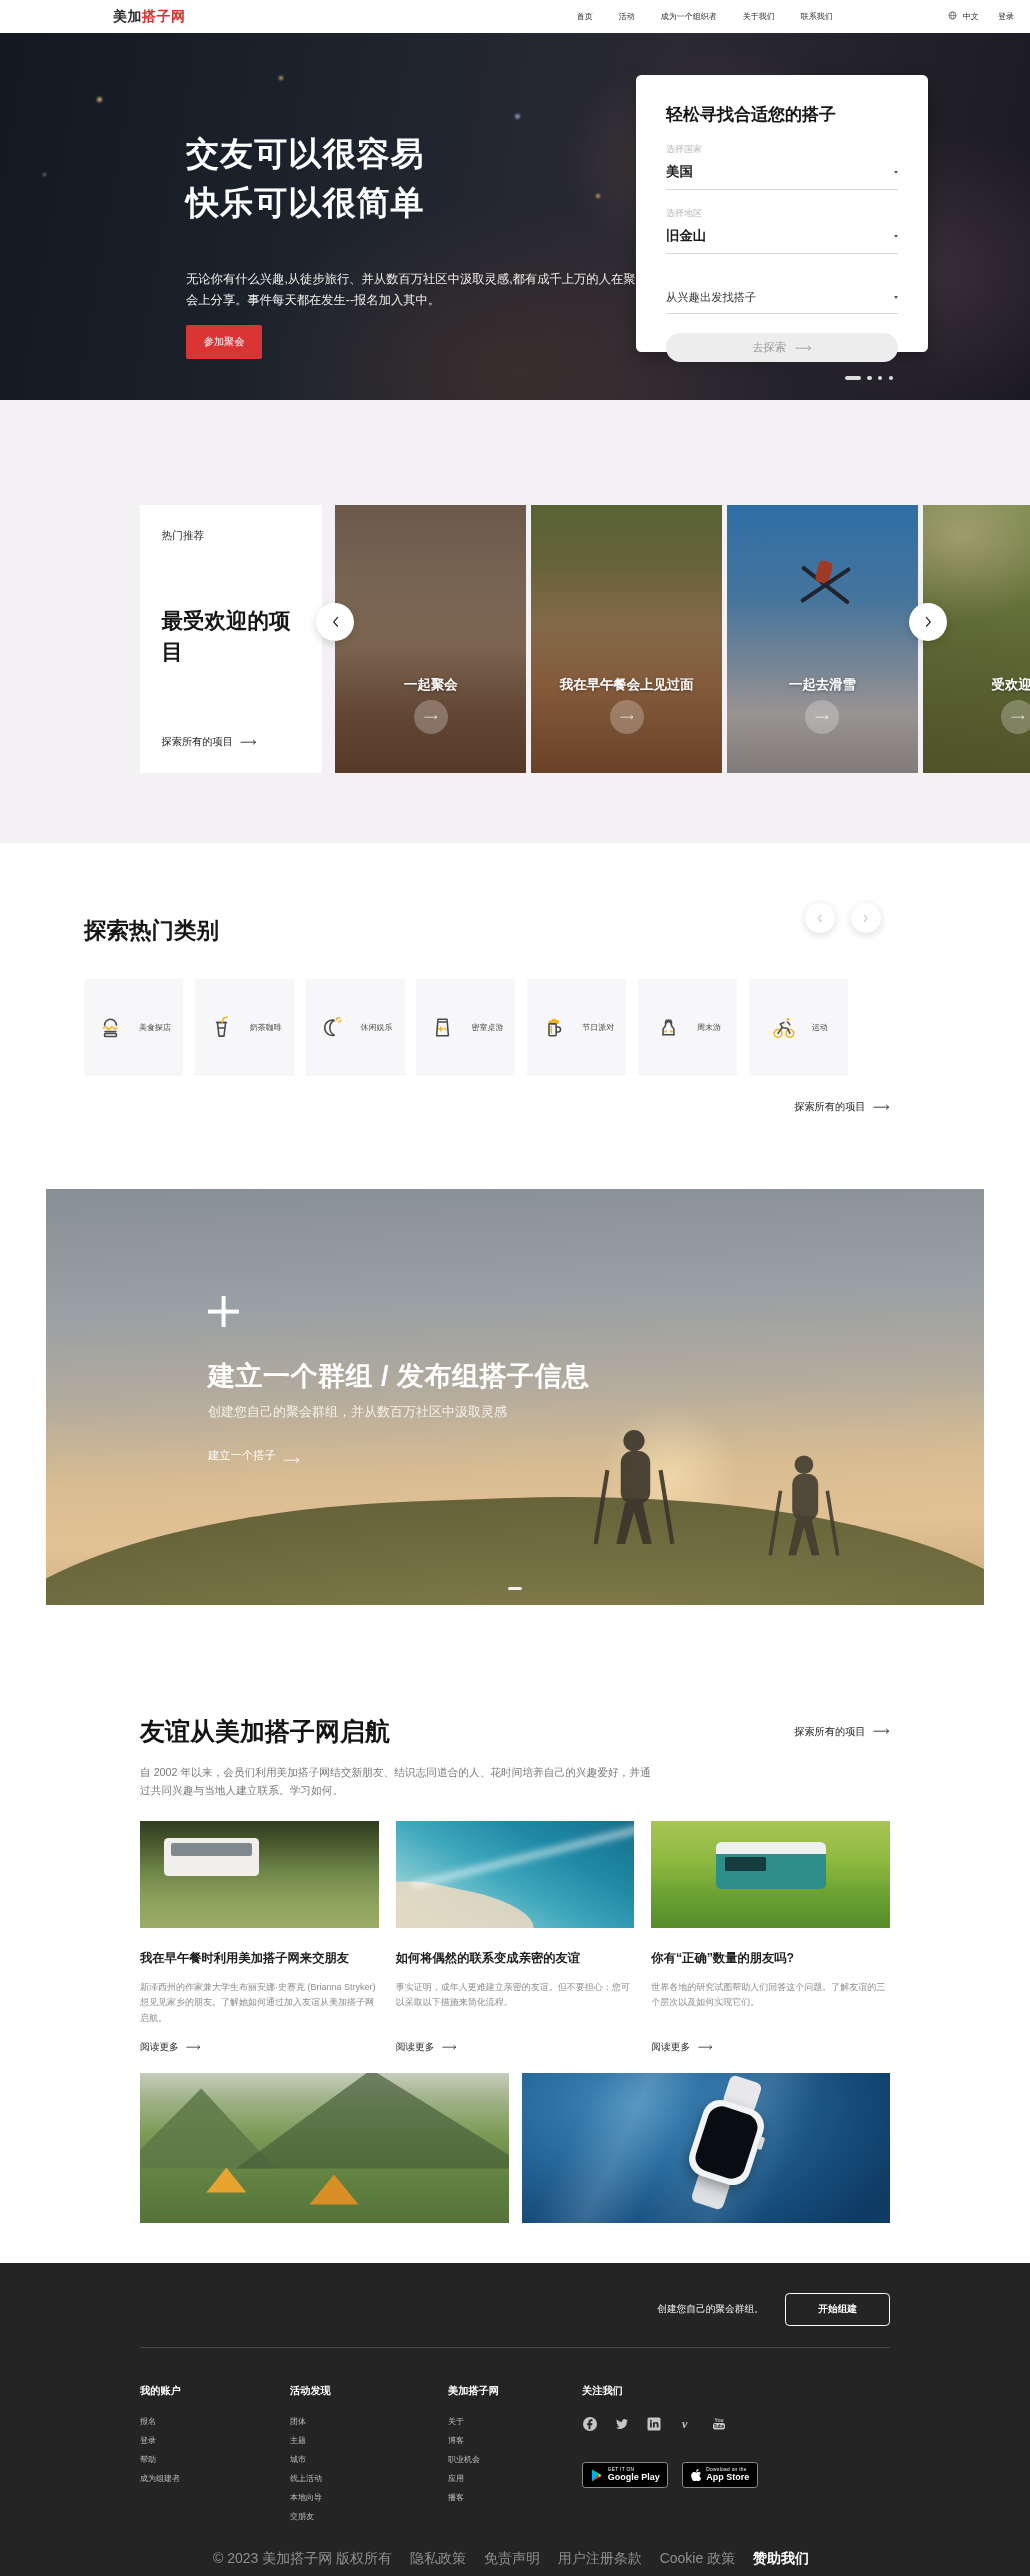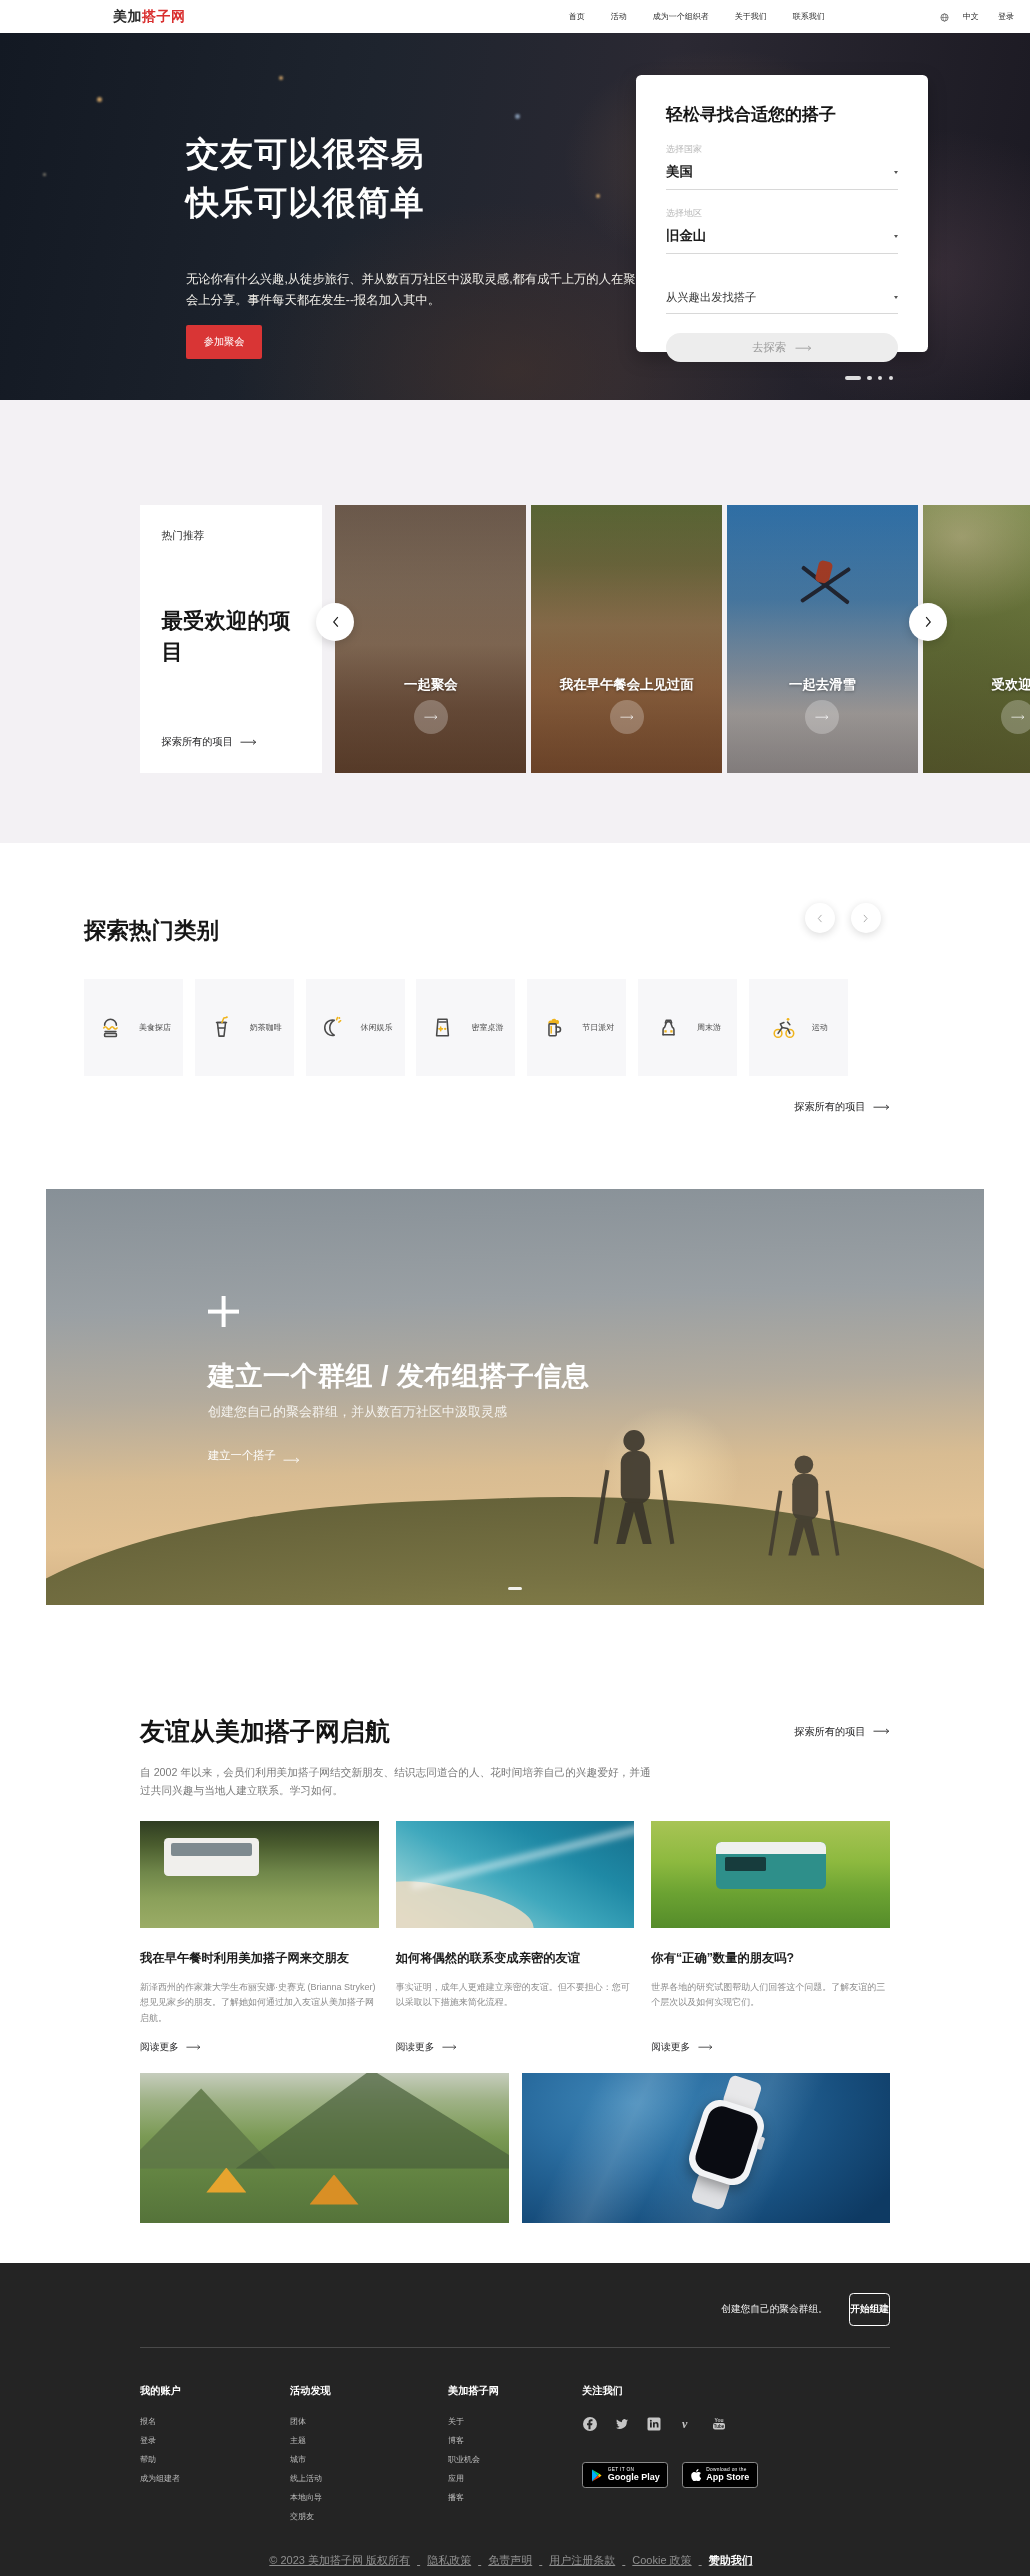--- a/index.html
+++ b/index.html
@@ -6,21 +6,21 @@
   html,body { width:1030px; background:#fff; font-family:"Liberation Sans","DejaVu Sans",sans-serif; color:#222; overflow-x:hidden; }
   a { text-decoration:none; color:inherit; cursor:pointer; }
   svg { display:block; }
 
   
   .site-header { height:33px; display:flex; align-items:center; padding:0 16px 0 113px; background:#fff; position:relative; z-index:10; }
   .logo { font-size:14px; font-weight:900; letter-spacing:0.5px; color:#2b2b2b; white-space:nowrap; cursor:pointer; }
   .logo .red { color:#d92e2e; }
   .main-nav { display:flex; gap:26px; margin-left:auto; font-size:8px; color:#2b2b2b; }
   .header-right { display:flex; align-items:center; gap:19.3px; margin-left:115px; font-size:8px; color:#2b2b2b; }
-  .lang { display:flex; align-items:flex-end; gap:14px; }
+  .lang { display:flex; align-items:flex-start; gap:6px; }
 
   
   .hero { position:relative; height:367px; overflow:hidden; color:#fff;
     background:
       radial-gradient(225px 161px at 70% 35%, rgba(125,92,70,.40), transparent 70%),
       radial-gradient(279px 204px at 90% 65%, rgba(95,72,84,.38), transparent 70%),
       radial-gradient(376px 225px at 50% 92%, rgba(72,52,44,.55), transparent 75%),
       linear-gradient(100deg,#131923 0%,#1e242e 35%,#2b2933 62%,#1b1922 100%); }
   .bokeh { position:absolute; border-radius:50%; background:rgba(255,198,120,.75); filter:blur(1.1px); }
   .hero-title { position:absolute; left:186px; top:96px; font-size:33px; line-height:49px; font-weight:800; letter-spacing:1.1px; }
@@ -131,33 +131,33 @@
   .watch .band-top { position:absolute; left:15px; top:-27px; width:33px; height:31px; background:#e8e8ea; border-radius:6.4px; }
   .watch .band-bot { position:absolute; left:15px; bottom:-27px; width:33px; height:31px; background:#dfe0e3; border-radius:6.4px; }
   .watch .case { position:absolute; inset:0; background:#f2f3f5; border-radius:18px; box-shadow:0 5.4px 13px rgba(0,0,0,.35); }
   .watch .screen { position:absolute; left:6.4px; top:6.4px; right:6.4px; bottom:6.4px; background:#0a0c12; border-radius:14px; }
   .watch .crown { position:absolute; right:-3.8px; top:22.5px; width:4.8px; height:13px; border-radius:2.1px; background:#d8d9dd; }
 
   
   .footer { margin-top:40px; background:#242424; height:317px; position:relative; color:#fff; padding:30px 140px 0; }
   .f-cta { display:flex; align-items:center; gap:21.5px;justify-content:flex-end; }
   .f-cta-text { font-size:9.7px; color:#f1f1f1; }
-  .f-cta-btn { border:0.5px solid #fff; background:transparent; color:#fff; font-size:9.7px; font-weight:700; padding:9px 0; border-radius:4.3px; cursor:pointer; font-family:inherit; }
+  .f-cta-btn { border:0.5px solid #fff; background:transparent; color:#fff; font-size:9.7px; font-weight:700; padding:9px 32px; border-radius:4.3px; cursor:pointer; font-family:inherit; }
   .f-divider { margin-top:21.5px; border-top:0.5px solid #4a4a4a; }
   .f-cols { display:flex; margin-top:36px; }
   .f-col h4 { font-size:10.2px; font-weight:700; margin-bottom:18px; }
   .f-col a { display:block; font-size:8px; color:#bdbdbd; margin-bottom:8px; }
   .c1 { width:150px; } .c2 { width:158px; } .c3 { width:134px; }
   .f-social { display:flex; gap:16px; }
   .f-social a { margin:0; }
   .f-badges { display:flex; gap:14px; margin-top:30px; }
   .badge { height:26px; background:#000; border:0.5px solid #8a8a8a; border-radius:3.2px; display:flex; align-items:center; gap:5.4px; padding:0 7.5px; cursor:pointer; }
   .badge .t1 { font-size:4.8px; letter-spacing:0.3px; color:#fff; line-height:5.9px; }
   .badge .t2 { font-size:9px; font-weight:700; color:#fff; line-height:9.7px; }
-  .f-bottom { position:absolute; left:0; right:8px; bottom:11.8px; text-align:center; font-size:11px; color:#8f8f8f;text-decoration:underline; }
+  .f-bottom { position:absolute; left:0; right:8px; bottom:11.8px; text-align:center; font-size:14px; color:#8f8f8f; }
   .f-bottom span, .f-bottom a { margin:0 7px; }
   .f-bottom .sponsor { color:#fff; font-weight:700; }
 </style>
 </head>
 <body>
 
 <header class="site-header">
   <div class="logo"><span>美加</span><span class="red">搭子网</span></div>
   <nav class="main-nav">
     <a>首页</a>

